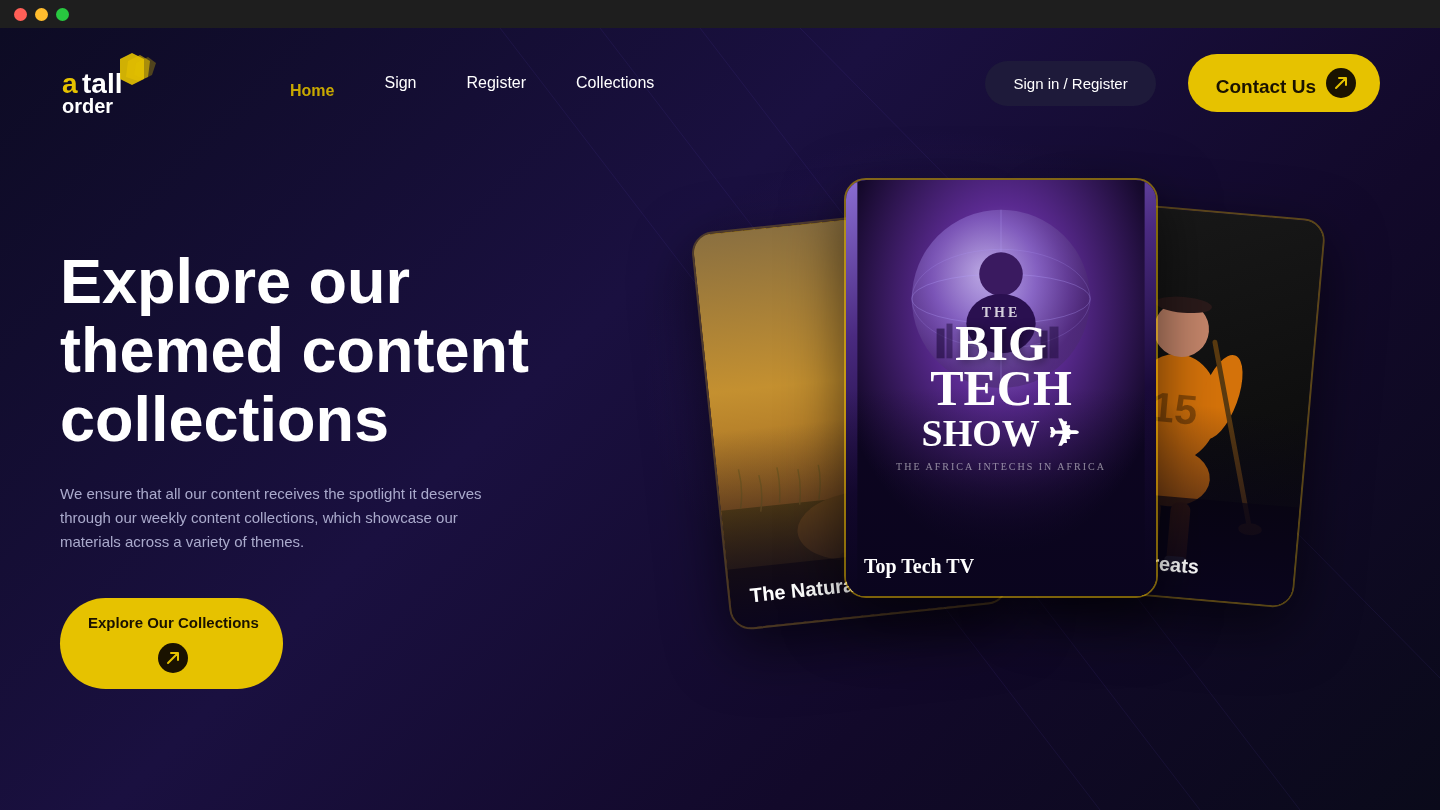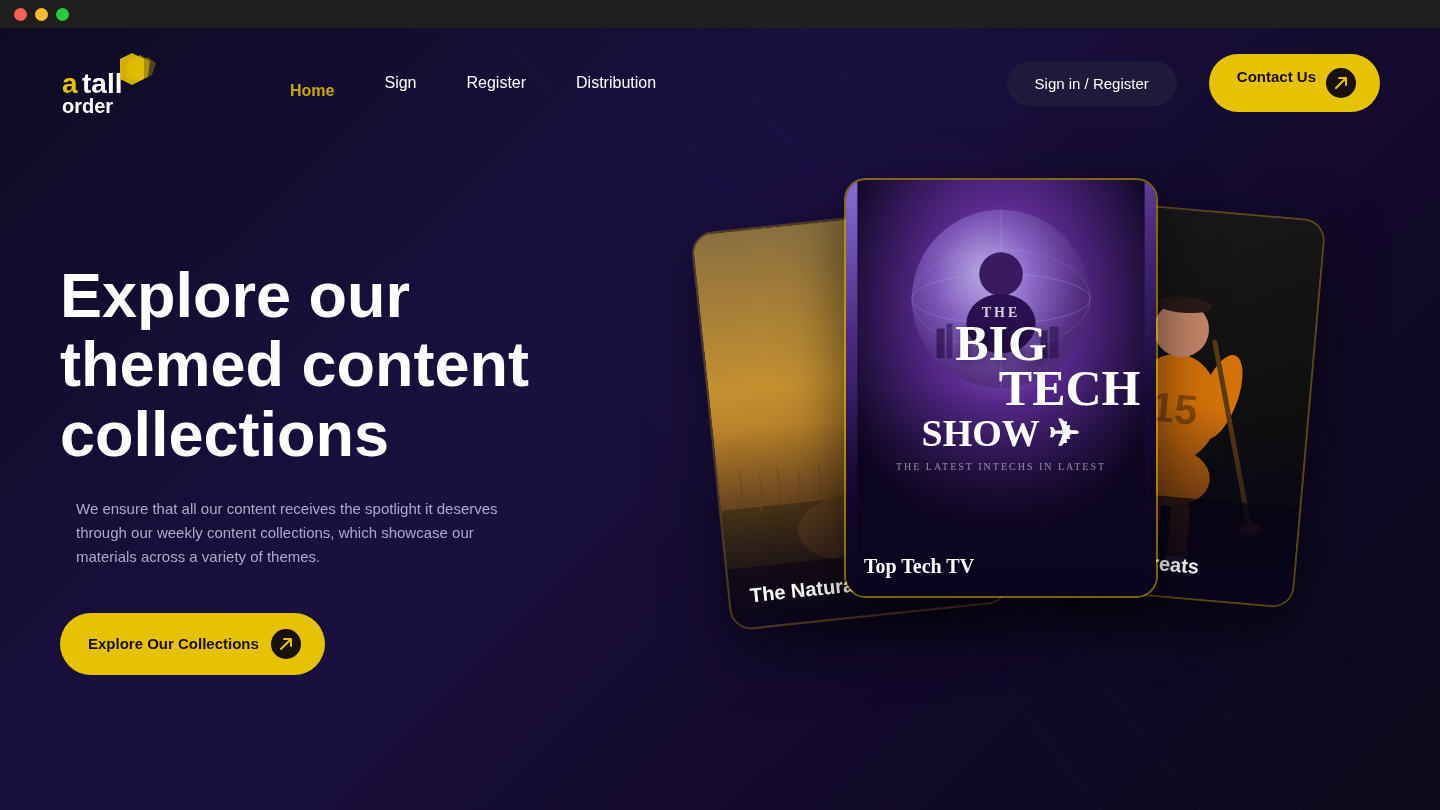--- a/index.html
+++ b/index.html
@@ -116,25 +116,25 @@
       cursor: pointer;
       white-space: nowrap;
     }
 
     .btn-contact {
       background: #e6c200;
       color: #1a1200;
       border: none;
       border-radius: 50px;
       padding: 14px 24px 14px 28px;
-      font-size: 15px;
+      font-size: 19px;
       font-weight: 600;
       cursor: pointer;
       display: flex;
-      align-items: flex-start;
+      align-items: flex-end;
       gap: 10px;
       white-space: nowrap;
     }
 
     .arrow-circle {
       width: 30px; height: 30px;
       background: #1a1200;
       border-radius: 50%;
       display: flex; align-items: center; justify-content: center;
       flex-shrink: 0;
@@ -166,35 +166,35 @@
       line-height: 1.1;
       margin-bottom: 28px;
     }
 
     .hero-desc {
       font-size: 15px;
       color: #aaaacc;
       line-height: 1.6;
       max-width: 460px;
       margin-bottom: 44px;
-      margin-left: 16px;
     }
 
     .btn-explore {
       background: #e6c200;
       color: #1a1200;
       border: none;
       border-radius: 50px;
       padding: 16px 24px 16px 28px;
       font-size: 15px;
       font-weight: 700;
       cursor: pointer;
       display: inline-flex;
       align-items: center;
       gap: 12px;
+      flex-direction: column;
     }
 
     .btn-explore .arrow-circle {
       background: #1a1200;
     }
 
     
     .cards-area {
       position: absolute;
       right: 0;
@@ -331,21 +331,20 @@
       line-height: 0.9;
       display: block;
       text-shadow: 2px 2px 10px rgba(0,0,0,0.5);
     }
     .big-tech-text .tech {
       font-size: 50px;
       font-weight: 900;
       color: #ffffff;
       line-height: 0.9;
       display: block;
-      text-align: right;
     }
     .big-tech-text .show {
       font-size: 38px;
       font-weight: 900;
       color: #ffffff;
       display: block;
     }
     .big-tech-text .subtitle {
       font-size: 10px;
       color: rgba(255,255,255,0.5);
@@ -395,21 +394,21 @@
         <polygon points="60,8 72,2 84,8 84,28 72,34 60,28" fill="#e6c200" opacity="0.9"></polygon>
         <polygon points="68,10 80,4 90,10 88,26 78,30 66,26" fill="#e6c200" opacity="0.6"></polygon>
         <polygon points="76,12 88,6 96,12 92,24 84,28 74,24" fill="#e6c200" opacity="0.3"></polygon>
       </svg>
     </div>
 
     <div class="nav-links">
       <a class="nav-link active">Home</a>
       <a class="nav-link">Sign</a>
       <a class="nav-link">Register</a>
-      <a class="nav-link">Distribution</a>
+      <a class="nav-link">Collections</a>
     </div>
 
     <div class="nav-actions">
       <button class="btn-signin">Sign in / Register</button>
       <button class="btn-contact">
         <span>Contact Us</span>
         <div class="arrow-circle">
           <svg viewBox="0 0 16 16" fill="none">
             <path d="M3 13L13 3M13 3H6M13 3V10" stroke="#e6c200" stroke-width="2" stroke-linecap="round" stroke-linejoin="round"></path>
           </svg>
@@ -517,21 +516,21 @@
               </linearGradient>
             </defs>
           </svg>
         </div>
 
         <div class="big-tech-text">
           <span class="the">THE</span>
           <span class="big">BIG</span>
           <span class="tech">TECH</span>
           <span class="show">SHOW ✈</span>
-          <span class="subtitle">THE LATEST INTECHS IN LATEST</span>
+          <span class="subtitle">THE AFRICA INTECHS IN AFRICA</span>
         </div>
         <div class="card-overlay"></div>
 
         <div style="position:absolute;bottom:18px;left:18px;right:18px;z-index:3;">
           <span style="font-size:20px;font-weight:700;color:#fff;display:block;">Top Tech TV</span>
         </div>
       </div>
 
       <div class="card card-sport">
         <div class="card-sport-bg">

